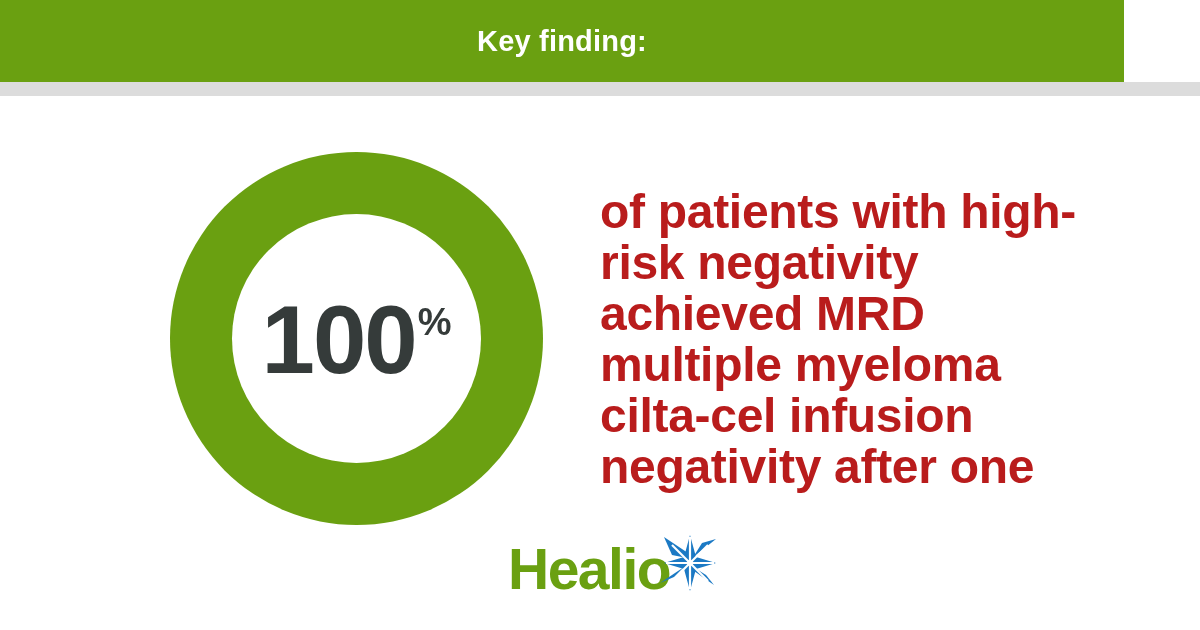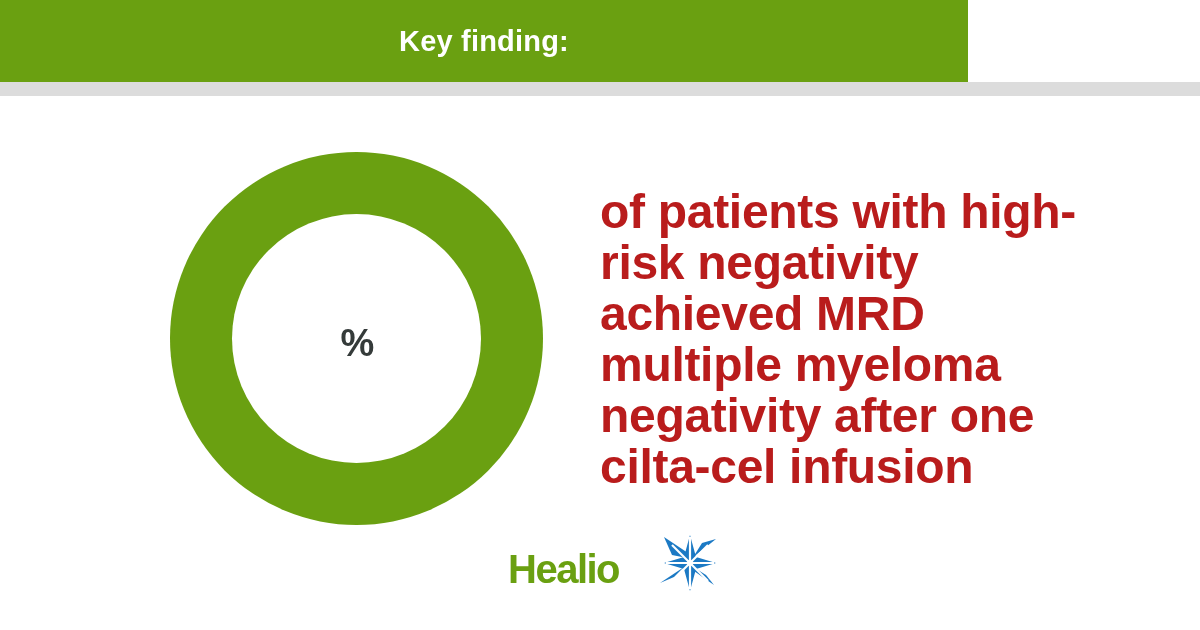--- a/index.html
+++ b/index.html
@@ -17,21 +17,21 @@
     height: 630px;
     background: #ffffff;
     overflow: hidden;
   }
 
   
   .header-bar {
     position: absolute;
     left: 0;
     top: 0;
-    width: 968px;
+    width: 1124px;
     height: 82px;
     background: #6aa011;
     display: flex;
     align-items: center;
     justify-content: center;
   }
   .header-title {
     color: #ffffff;
     font-size: 29px;
     font-weight: bold;
@@ -122,21 +122,21 @@
     left: 508px;
     top: 533px;
     width: 210px;
     height: 66px;
   }
   .logo-text {
     position: absolute;
     left: 0;
     top: 6px;
     color: #6aa011;
-    font-size: 40px;
+    font-size: 57px;
     font-weight: bold;
     line-height: 60px;
     letter-spacing: -1.5px;
     font-family: "Liberation Sans", sans-serif;
   }
   .logo-star {
     position: absolute;
     left: 144px;
     top: 0px;
     width: 66px;
@@ -150,32 +150,33 @@
 
   <div class="header-bar">
     <div class="header-title">Key finding:</div>
   </div>
   <div class="header-divider"></div>
 
   <div class="donut-wrap">
     <div class="donut-ring"></div>
     <div class="donut-hole">
       <div class="donut-value">
+        <span class="donut-number">100</span>
         <span class="donut-unit">%</span>
       </div>
     </div>
   </div>
 
   <div class="statement">
     <span class="statement-line">of patients with high-</span>
     <span class="statement-line">risk negativity</span>
     <span class="statement-line">achieved MRD</span>
     <span class="statement-line">multiple myeloma</span>
+    <span class="statement-line">cilta-cel infusion</span>
     <span class="statement-line">negativity after one</span>
-    <span class="statement-line">cilta-cel infusion</span>
   </div>
 
   <div class="logo">
     <div class="logo-text">Healio</div>
     <svg class="logo-star" viewBox="0 0 66 60">
       <g fill="#1b79c4">
 
         <polygon points="38,2 44,24 64,30 44,36 38,58 32,36 12,30 32,24"></polygon>
 
         <polygon points="12,4 36,20 40,26 20,22"></polygon>

